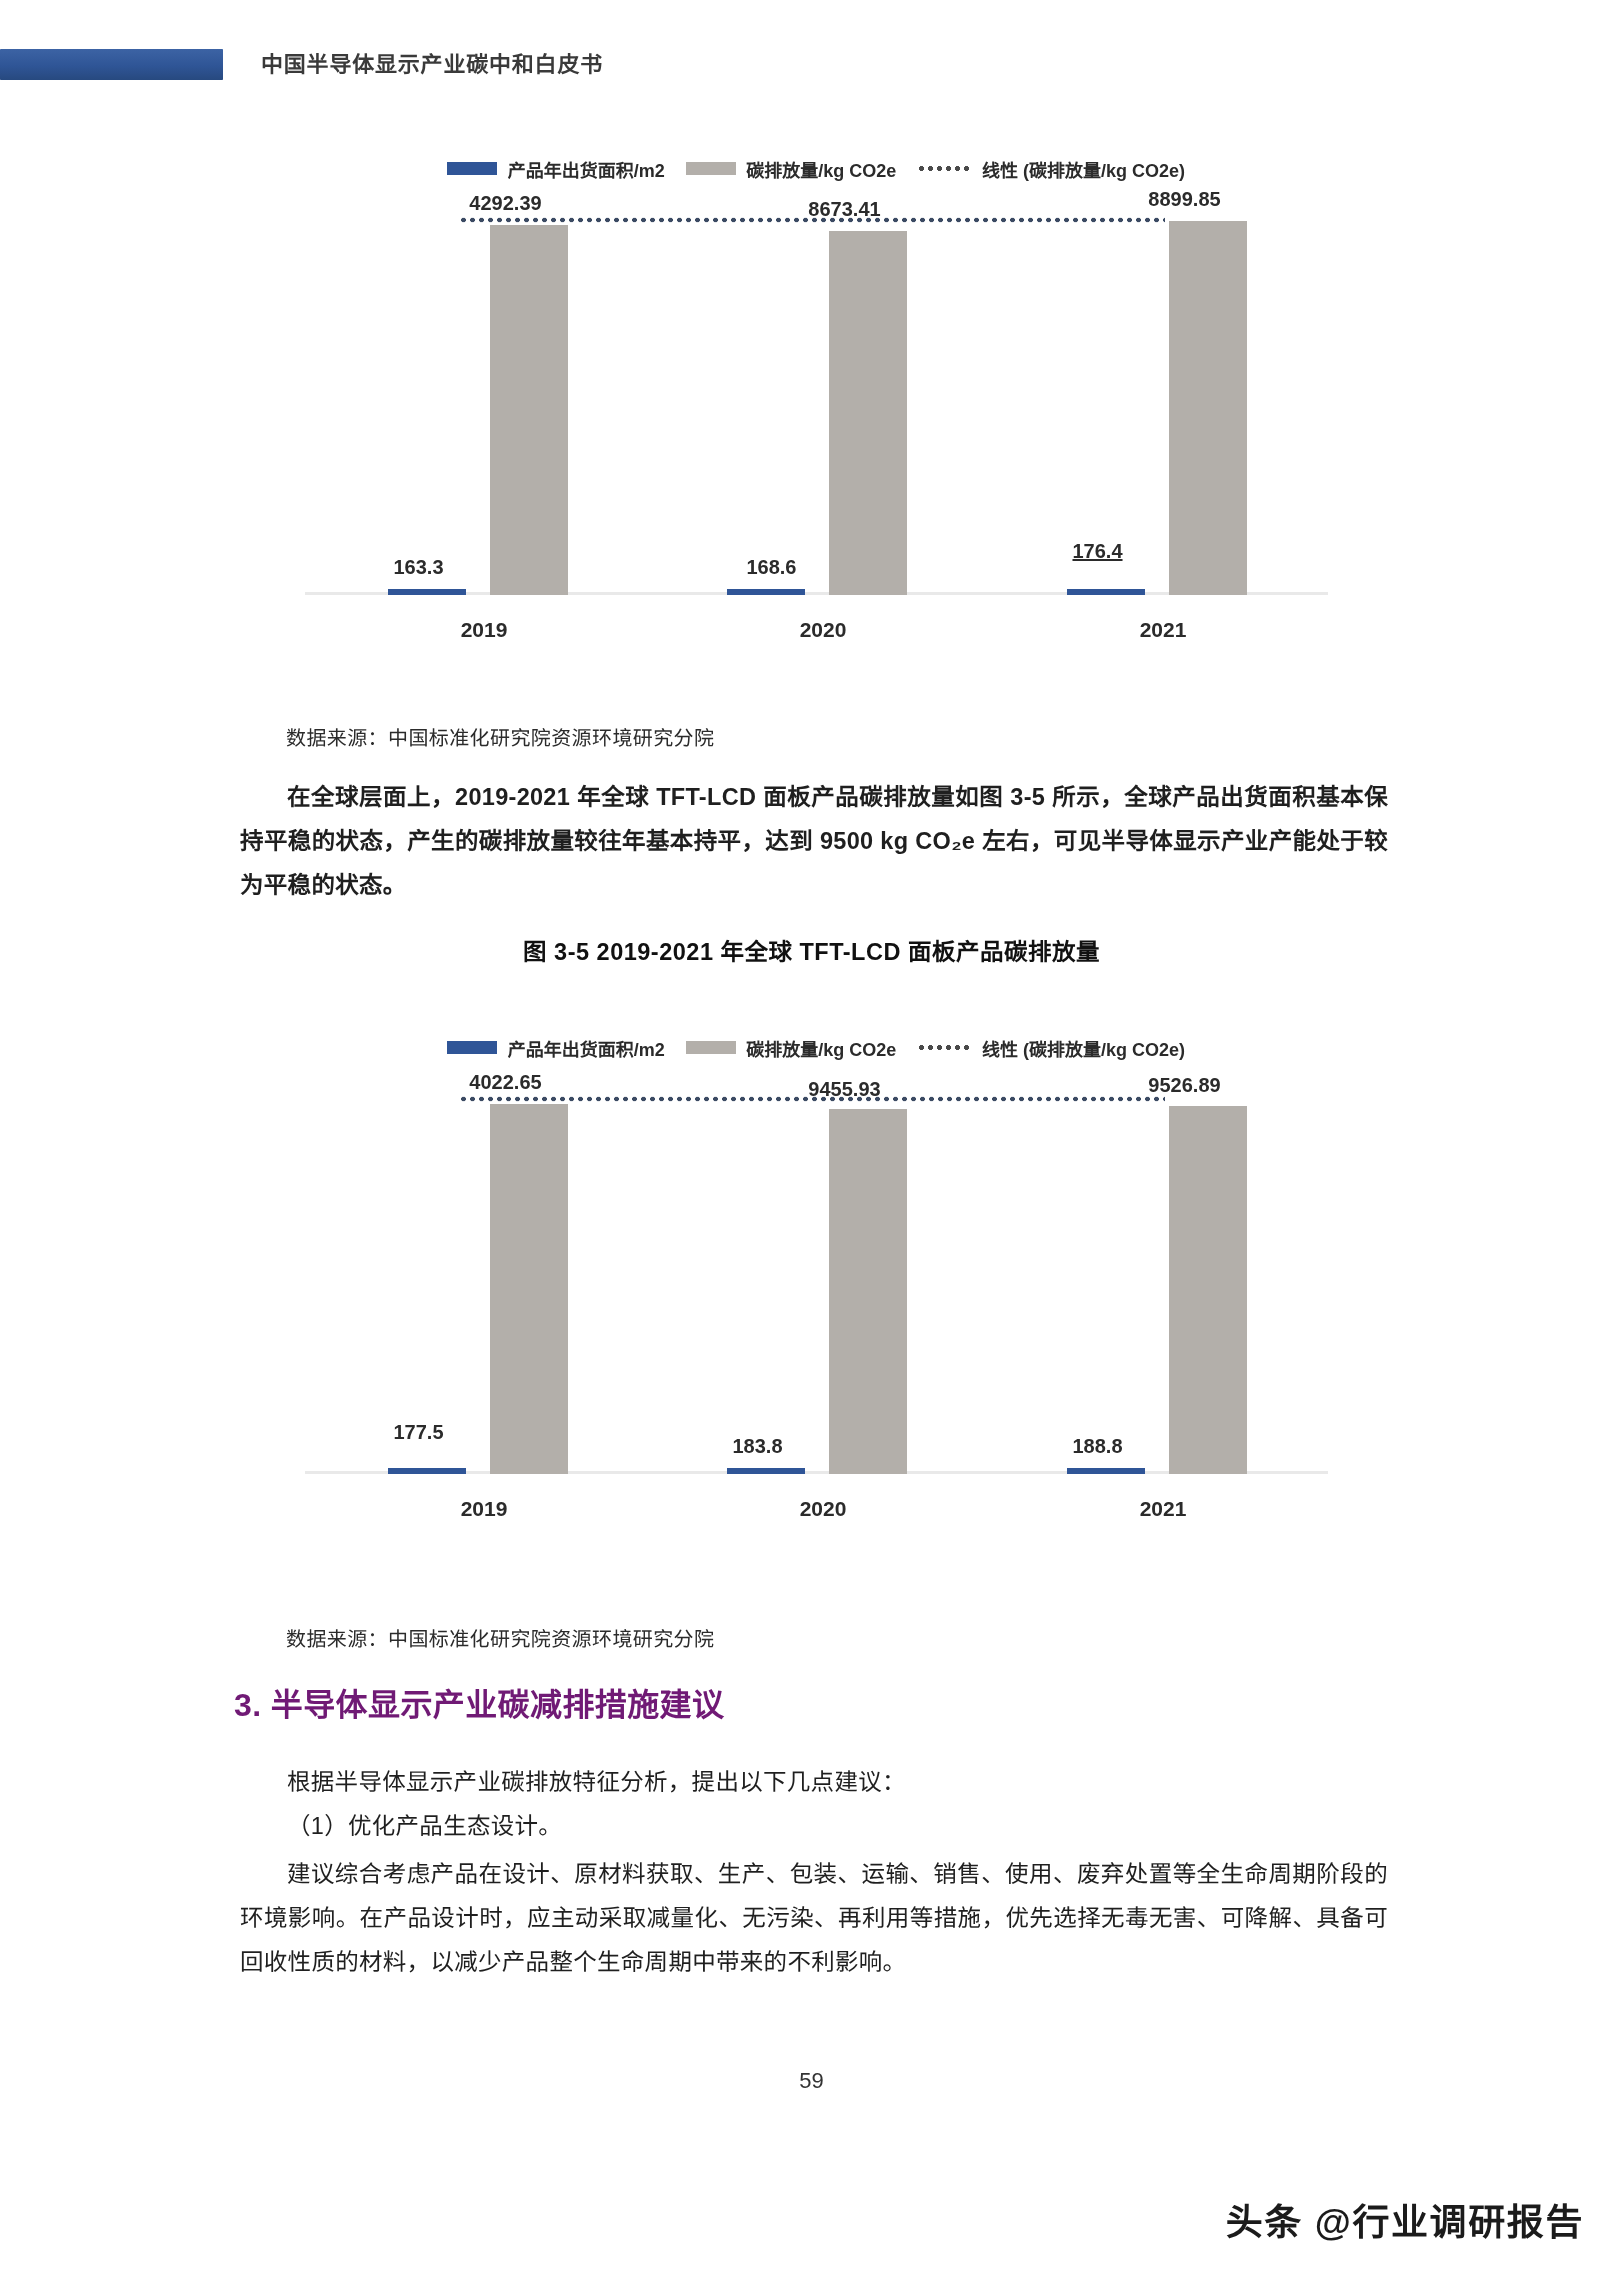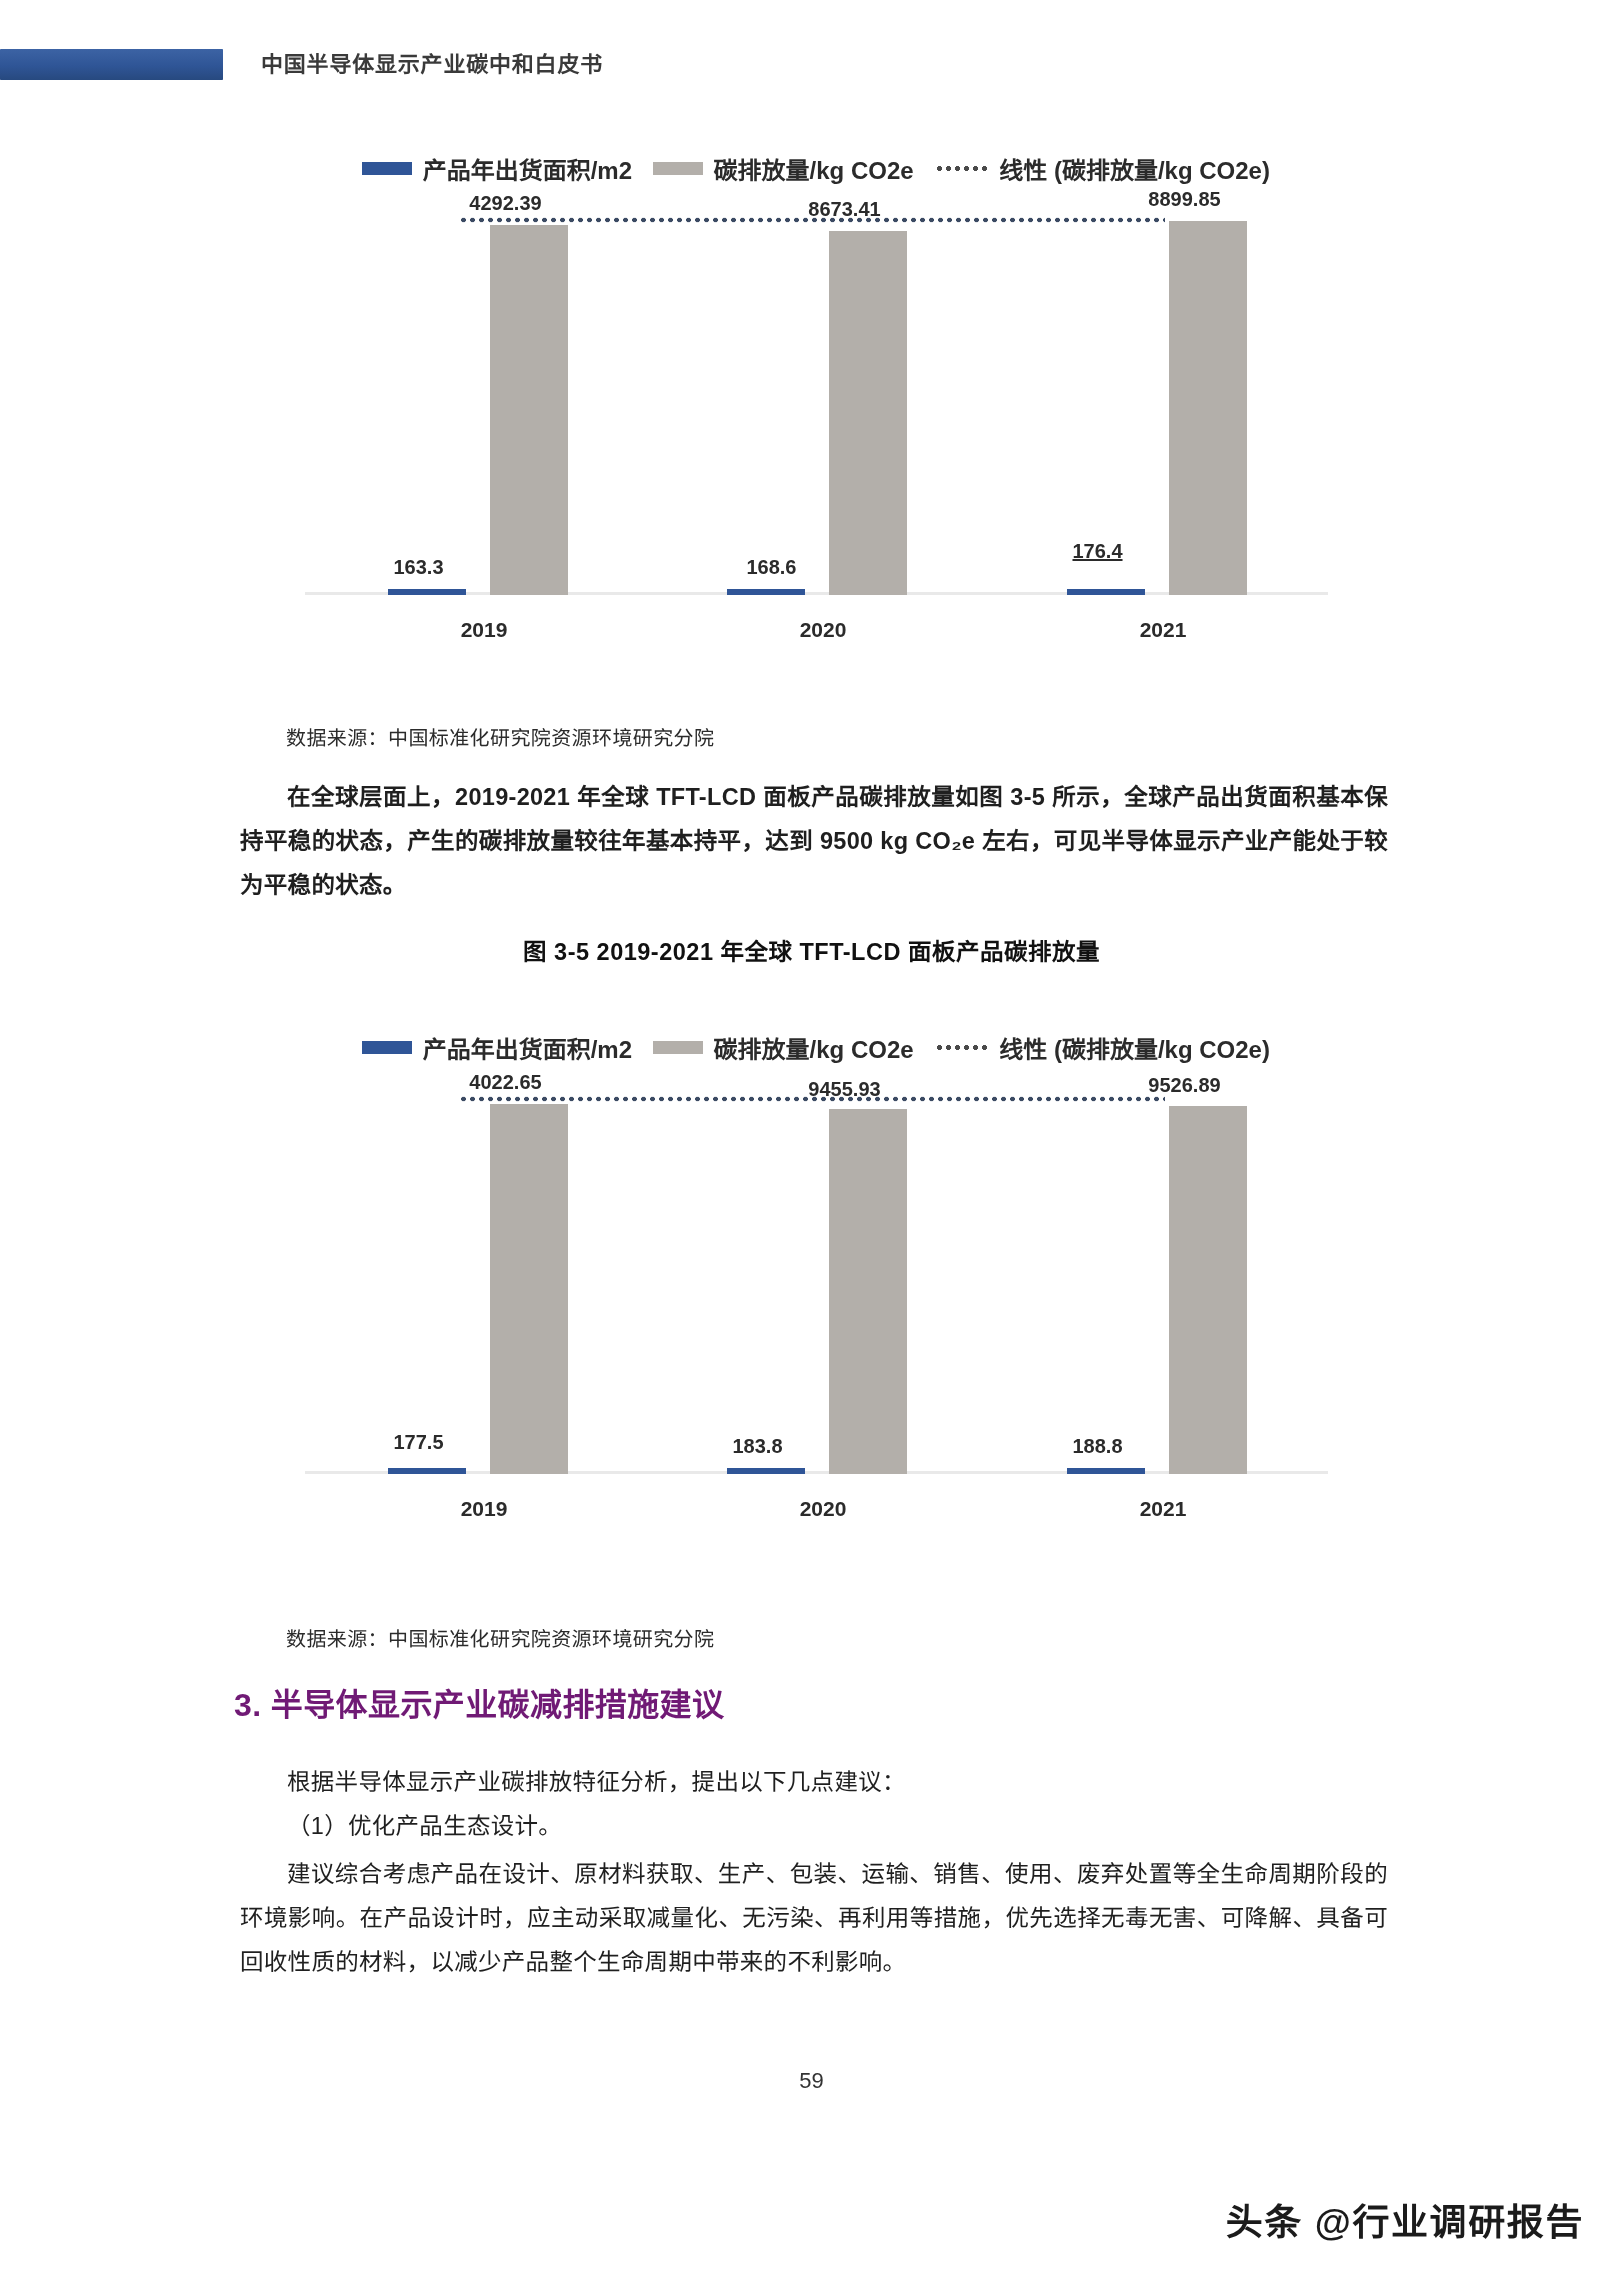--- a/index.html
+++ b/index.html
@@ -80,21 +80,21 @@
     display: inline-block;
   }
   .swatch-dotted {
     width: 54px; height: 4.9px;
     display: inline-block;
     background-image: radial-gradient(circle, #4a4a4a 45%, transparent 48%);
     background-size: 9px 4.9px;
     background-repeat: repeat-x;
     background-position: 0 50%;
   }
-  .legend-label { font-size: 24px; }
+  .legend-label { font-size: 18px; }
 
   
   .plot {
     position: relative;
     margin: 0 auto;
     width: 1023px;
     height: 463px;
   }
   .axis-line {
     position: absolute;
@@ -317,21 +317,21 @@
     </div>
   </div>
 
   <div class="plot">
     <div class="axis-line"></div>
 
     <div class="trendline" style="left:154px; width:706px; top:30px;"></div>
 
     <div class="group g0">
       <div class="bar bar-blue" style="height:6.5px;"></div>
-      <div class="bar-label label-blue" style="bottom:22px;">177.5</div>
+      <div class="bar-label label-blue" style="bottom:32px;">177.5</div>
       <div class="bar bar-gray" style="height:370px;"></div>
       <div class="bar-label label-gray" style="bottom:382px;">4022.65</div>
       <div class="xtick" style="bottom:-47px;">2019</div>
     </div>
 
     <div class="group g1">
       <div class="bar bar-blue" style="height:6.5px;"></div>
       <div class="bar-label label-blue" style="bottom:18px;">183.8</div>
       <div class="bar bar-gray" style="height:365px;"></div>
       <div class="bar-label label-gray" style="bottom:375px;">9455.93</div>

